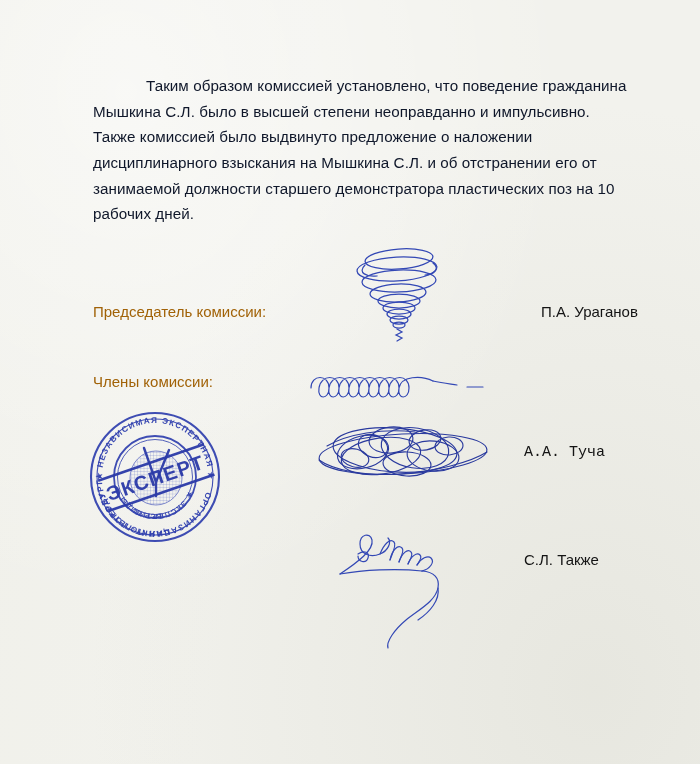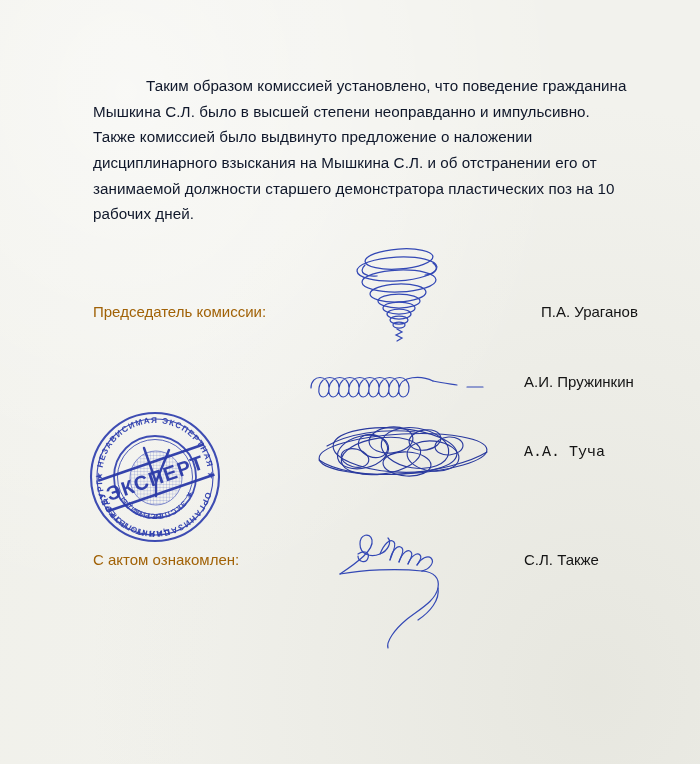--- a/index.html
+++ b/index.html
@@ -118,21 +118,21 @@
       <ellipse cx="62" cy="65" rx="16" ry="6"></ellipse>
       <ellipse cx="62" cy="71" rx="12" ry="5"></ellipse>
       <ellipse cx="62" cy="77" rx="9" ry="4"></ellipse>
       <ellipse cx="62" cy="82" rx="6" ry="3"></ellipse>
       <path d="M60 86 l5 3 l-6 3 l6 3 l-5 3"></path>
       <path d="M28 22 C 20 30, 30 34, 40 33"></path>
       <path d="M96 20 C 104 26, 96 32, 88 32"></path>
     </svg>
   </div>
 
-  <div class="sig-name row2-name">А.И. Пружинкин</div>
+  <div class="sig-label row2-label">Члены комиссии:</div>
 
   <div class="sig-art sig-spring">
     <svg width="190" height="50" viewBox="0 0 190 50" fill="none" stroke="#3348b5" stroke-width="1.2" stroke-linecap="round">
       <path d="M8 26
                C 8 12, 26 12, 26 26 C 26 38, 14 38, 16 26
                C 18 12, 36 12, 36 26 C 36 38, 24 38, 26 26
                C 28 12, 46 12, 46 26 C 46 38, 34 38, 36 26
                C 38 12, 56 12, 56 26 C 56 38, 44 38, 46 26
                C 48 12, 66 12, 66 26 C 66 38, 54 38, 56 26
                C 58 12, 76 12, 76 26 C 76 38, 64 38, 66 26
@@ -217,21 +217,20 @@
 
       <text font-family="'Liberation Sans', sans-serif" font-size="7" font-weight="bold" letter-spacing="0.7" fill="#2f3fae" opacity="0.9">
         <textPath href="#arcInnerBottom" startOffset="64%" text-anchor="middle">ВСЕ ВИДЫ</textPath>
       </text>
       <text font-family="'Liberation Sans', sans-serif" font-size="7.4" font-weight="bold" letter-spacing="1.0" fill="#2f3fae" opacity="0.9">
         <textPath href="#arcInnerBottom" startOffset="40%" text-anchor="middle">★ ЭКСПЕРТИЗ</textPath>
       </text>
     </svg>
   </div>
 
-  <div class="sig-label row4-label">С актом ознакомлен:</div>
   <div class="sig-name row4-name">С.Л. Также</div>
 
   <div class="sig-art sig-flow">
     <svg width="135" height="125" viewBox="0 0 135 125" fill="none" stroke="#3348b5" stroke-width="1.2" stroke-linecap="round">
       <path d="M22 50 C 40 38, 56 26, 54 16 C 52 8, 42 10, 42 20
                C 42 30, 52 34, 62 30 C 70 27, 74 18, 70 14"></path>
       <path d="M40 30 C 46 26, 52 28, 50 34 C 48 40, 40 38, 40 32"></path>
       <path d="M62 30 C 66 20, 72 14, 76 18 C 79 21, 74 30, 72 36"></path>
       <path d="M72 36 C 74 26, 80 20, 84 24 C 87 27, 82 34, 81 38"></path>
       <path d="M81 38 C 84 29, 90 24, 93 28 C 96 31, 91 37, 90 40"></path>

